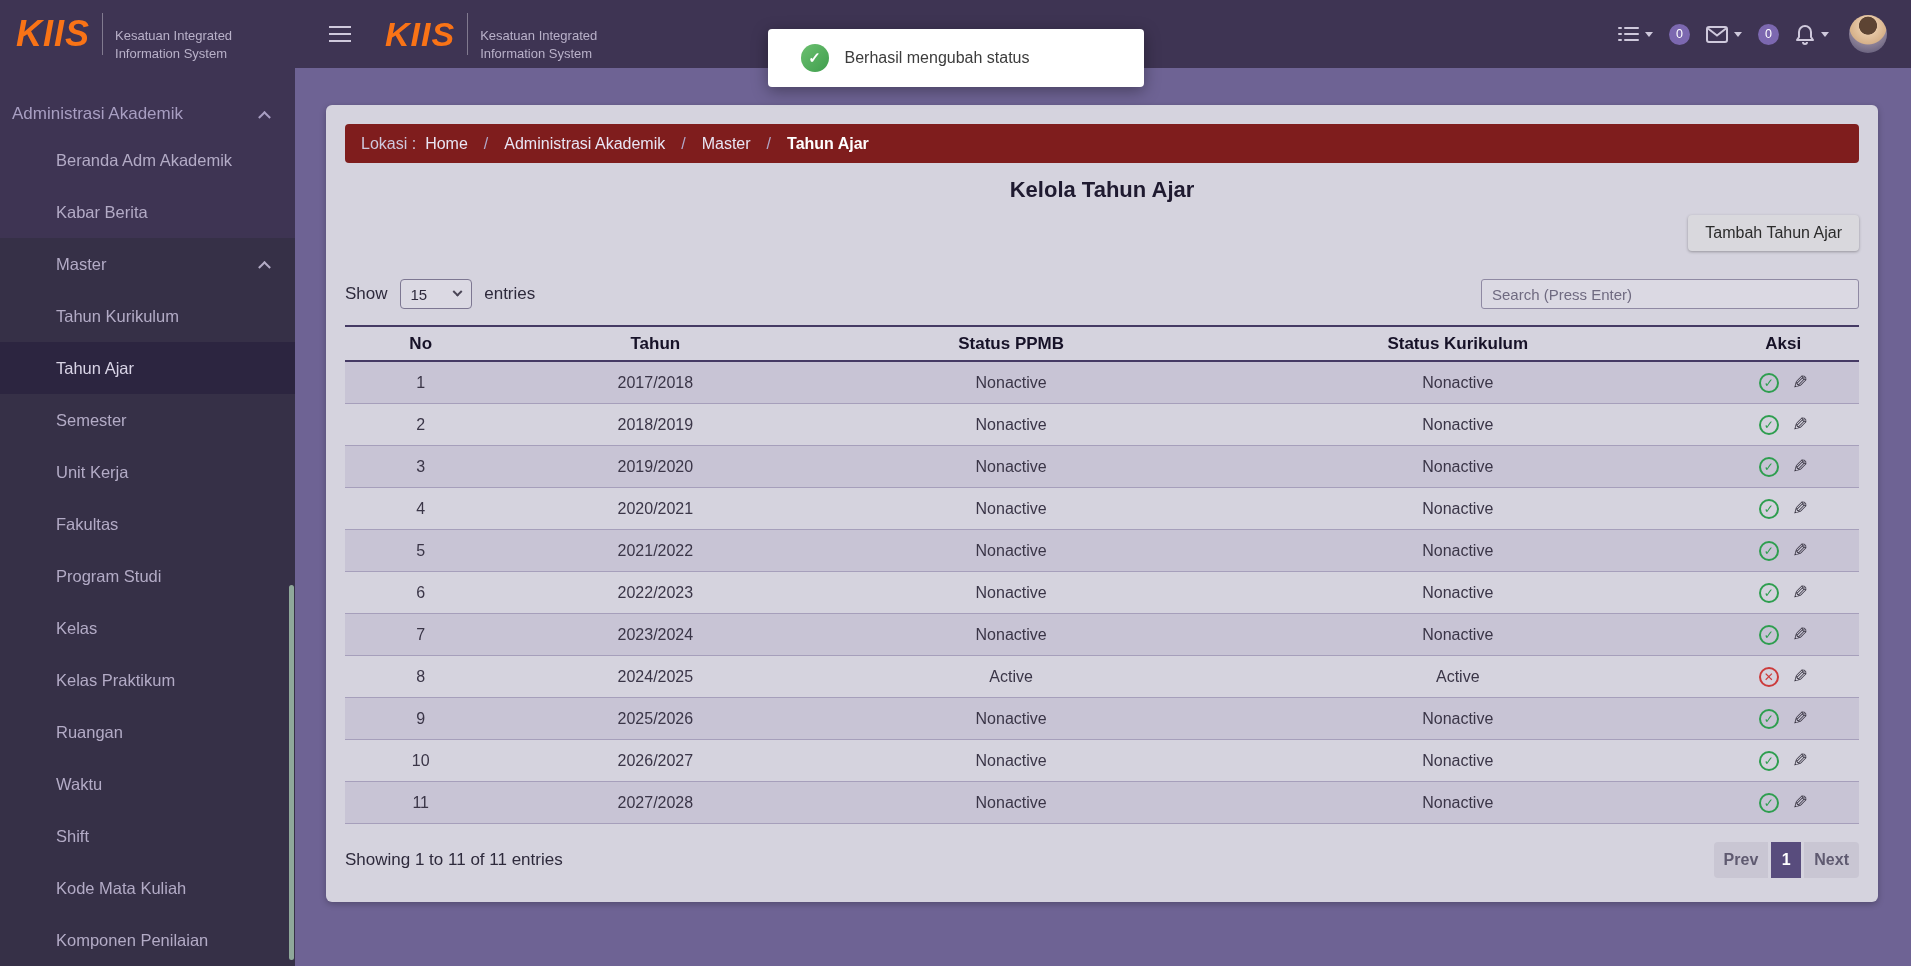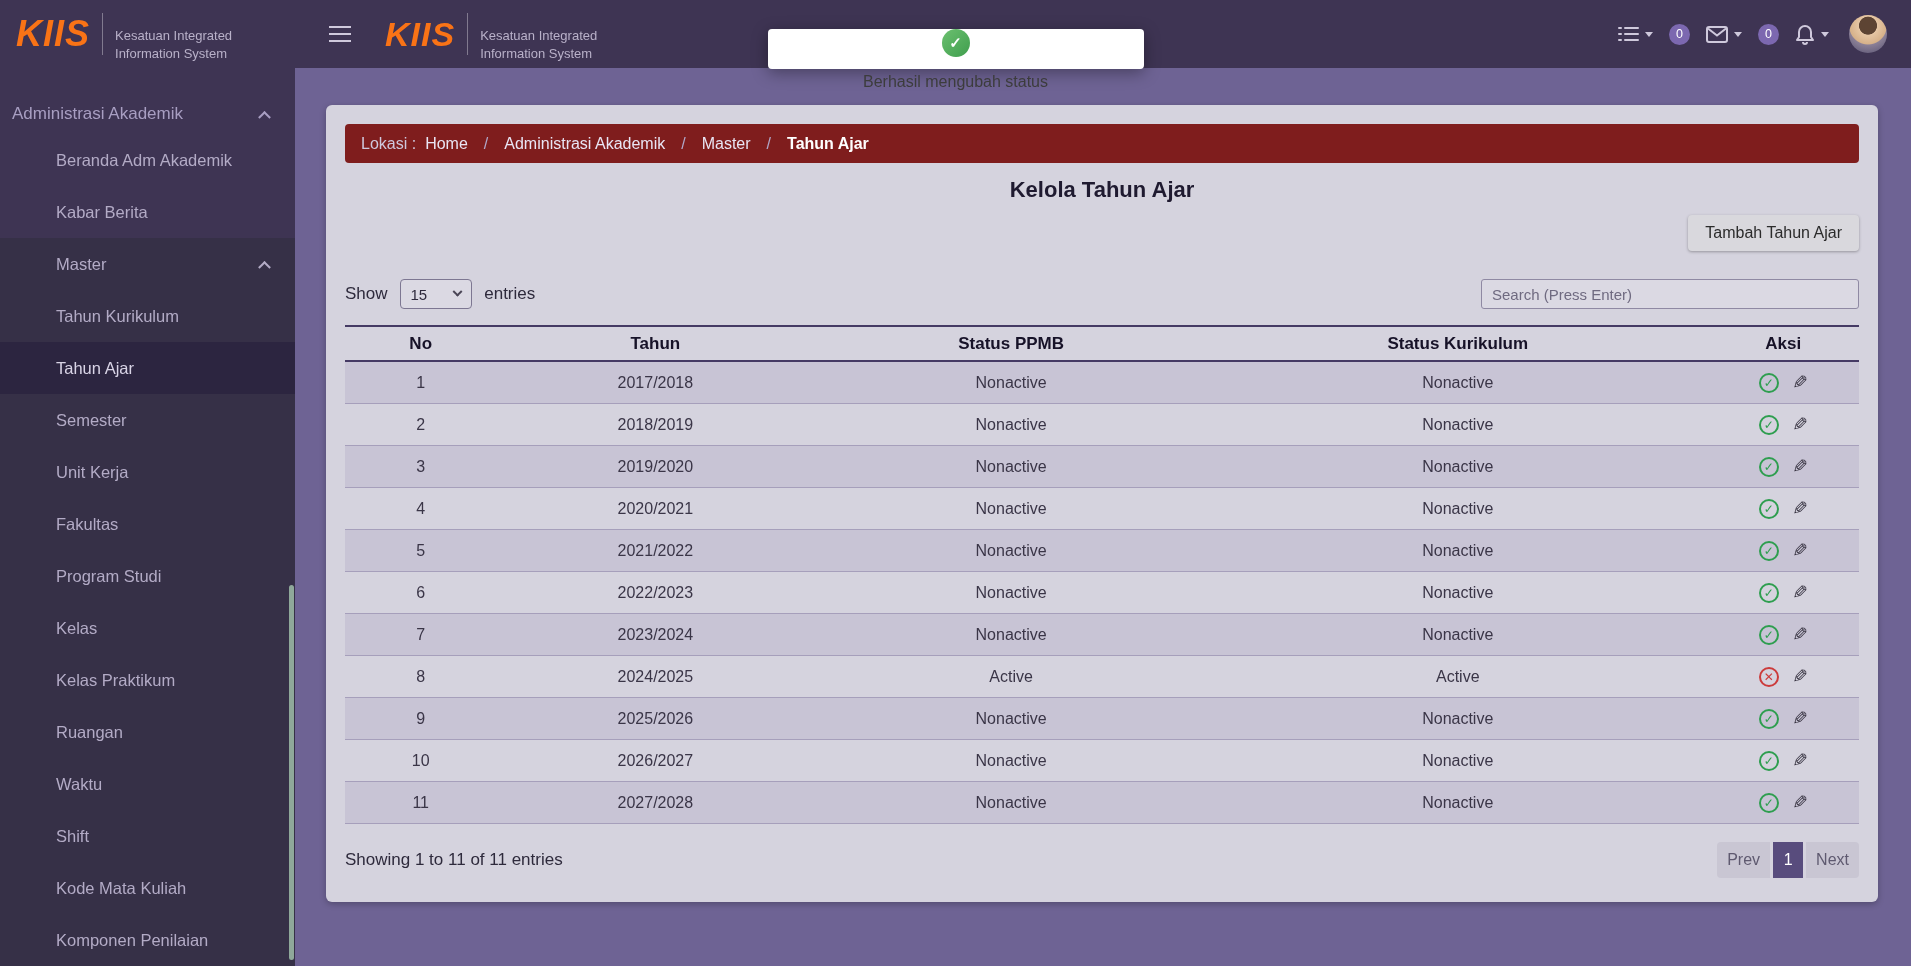--- a/index.html
+++ b/index.html
@@ -30,21 +30,21 @@
   .header-logo { display:flex; align-items:center; gap:12px; }
   .header-logo .logo-text { font-size:34px; }
   .header-right { margin-left:auto; display:flex; align-items:center; gap:16px; color:#cfc9dc; }
   .icon-group { display:flex; align-items:center; gap:6px; cursor:pointer; }
   .caret { width:0; height:0; border-left:4px solid transparent; border-right:4px solid transparent; border-top:5px solid #cfc9dc; display:inline-block; }
   .badge { min-width:21px; height:21px; border-radius:50%; background:#7c68b0; color:#fff; font-size:12.5px; display:flex; align-items:center; justify-content:center; padding:0 4px; }
   .avatar { width:38px; height:38px; border-radius:50%; cursor:pointer; margin-left:4px;
     background:radial-gradient(circle at 50% 28%, #5d4433 0%, #5d4433 26%, #e6c6a4 28%, #d6b18a 55%, #8a7f96 58%, #555070 100%); }
 
   
-  .toast { position:absolute; top:29px; left:50%; transform:translateX(-50%); width:376px; height:40px; background:#ffffff; border-radius:4px; box-shadow:0 4px 16px rgba(0,0,0,0.35); display:flex; align-items:center; padding:0 33px; gap:16px; z-index:50;flex-direction:column; }
+  .toast { position:absolute; top:29px; left:50%; transform:translateX(-50%); width:376px; height:58px; background:#ffffff; border-radius:4px; box-shadow:0 4px 16px rgba(0,0,0,0.35); display:flex; align-items:center; padding:0 33px; gap:16px; z-index:50; }
   .toast-icon { width:28px; height:28px; border-radius:50%; background:linear-gradient(135deg,#6cc070,#3f9e4d); color:#fff; display:flex; align-items:center; justify-content:center; font-size:15px; font-weight:bold; flex:none; }
   .toast-icon::before { content:"\2713"; }
   .toast-msg { font-size:16px; color:#3c3c3c; }
 
   
   .main { position:absolute; left:295px; top:68px; right:0; height:898px; overflow:hidden; }
   .card { margin:37px 33px 0 31px; background:#d5d3de; border-radius:6px; padding:19px 19px 24px; box-shadow:0 2px 6px rgba(0,0,0,0.25); }
   .breadcrumb { height:39px; background:#7f1d1d; border-radius:4px; display:flex; align-items:center; padding:0 16px; font-size:16px; color:#cfc8dd; gap:9px; }
   .bc-items { display:flex; align-items:center; gap:16px; }
   .crumb { color:#e9e5f4; cursor:pointer; }
@@ -74,21 +74,21 @@
   .circle-icon.activate { border:2px solid #2e9e4f; color:#2e9e4f; }
   .circle-icon.activate::before { content:"\2713"; }
   .circle-icon.deactivate { border:2px solid #cc3b3b; color:#cc3b3b; }
   .circle-icon.deactivate::before { content:"\2715"; }
   .pencil-icon { font-size:19px; color:#35313f; cursor:pointer; display:inline-block; transform:scaleX(-1); line-height:1; }
   .pencil-icon::before { content:"\270E"; }
 
   
   .table-footer { display:flex; align-items:center; justify-content:space-between; margin-top:18px; }
   .showing { font-size:17px; color:#2e2a3c; }
-  .pager { display:flex; gap:3px; }
+  .pager { display:flex; gap:3px;font-weight:bold; }
   .page-btn { min-width:50px; height:36px; display:flex; align-items:center; justify-content:center; background:#c9c6d3; color:#5f5a70; font-size:16px; cursor:pointer; padding:0 10px; }
   .page-btn.prev { border-radius:4px 0 0 4px; }
   .page-btn.next { border-radius:0 4px 4px 0; }
   .page-btn.current { background:#584c7d; color:#ffffff; min-width:30px; padding:0 8px; }
   .footer { text-align:center; margin-top:14px; font-size:16px; color:#262130; }
   .footer-link { display:inline-block; margin-top:7px; color:#3f3276; text-decoration:underline; cursor:pointer; }
 </style>
 </head>
 <body>
 

